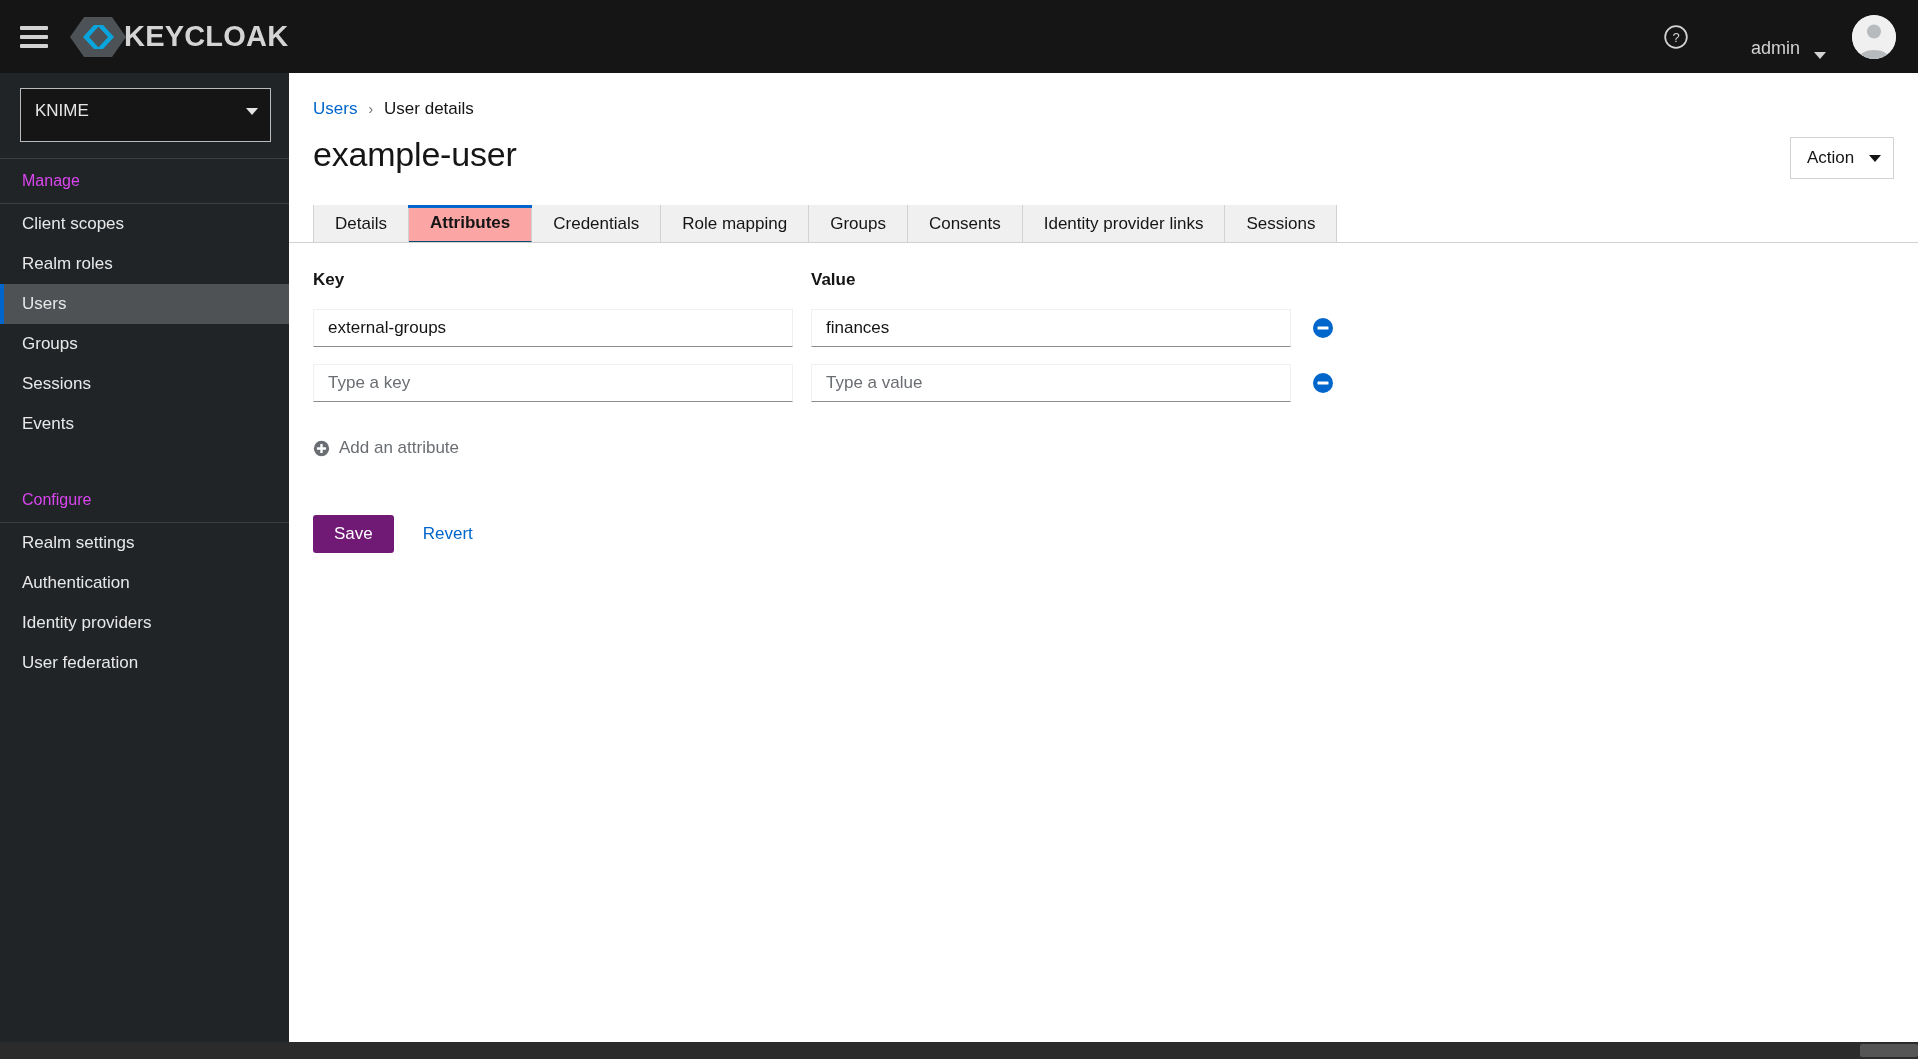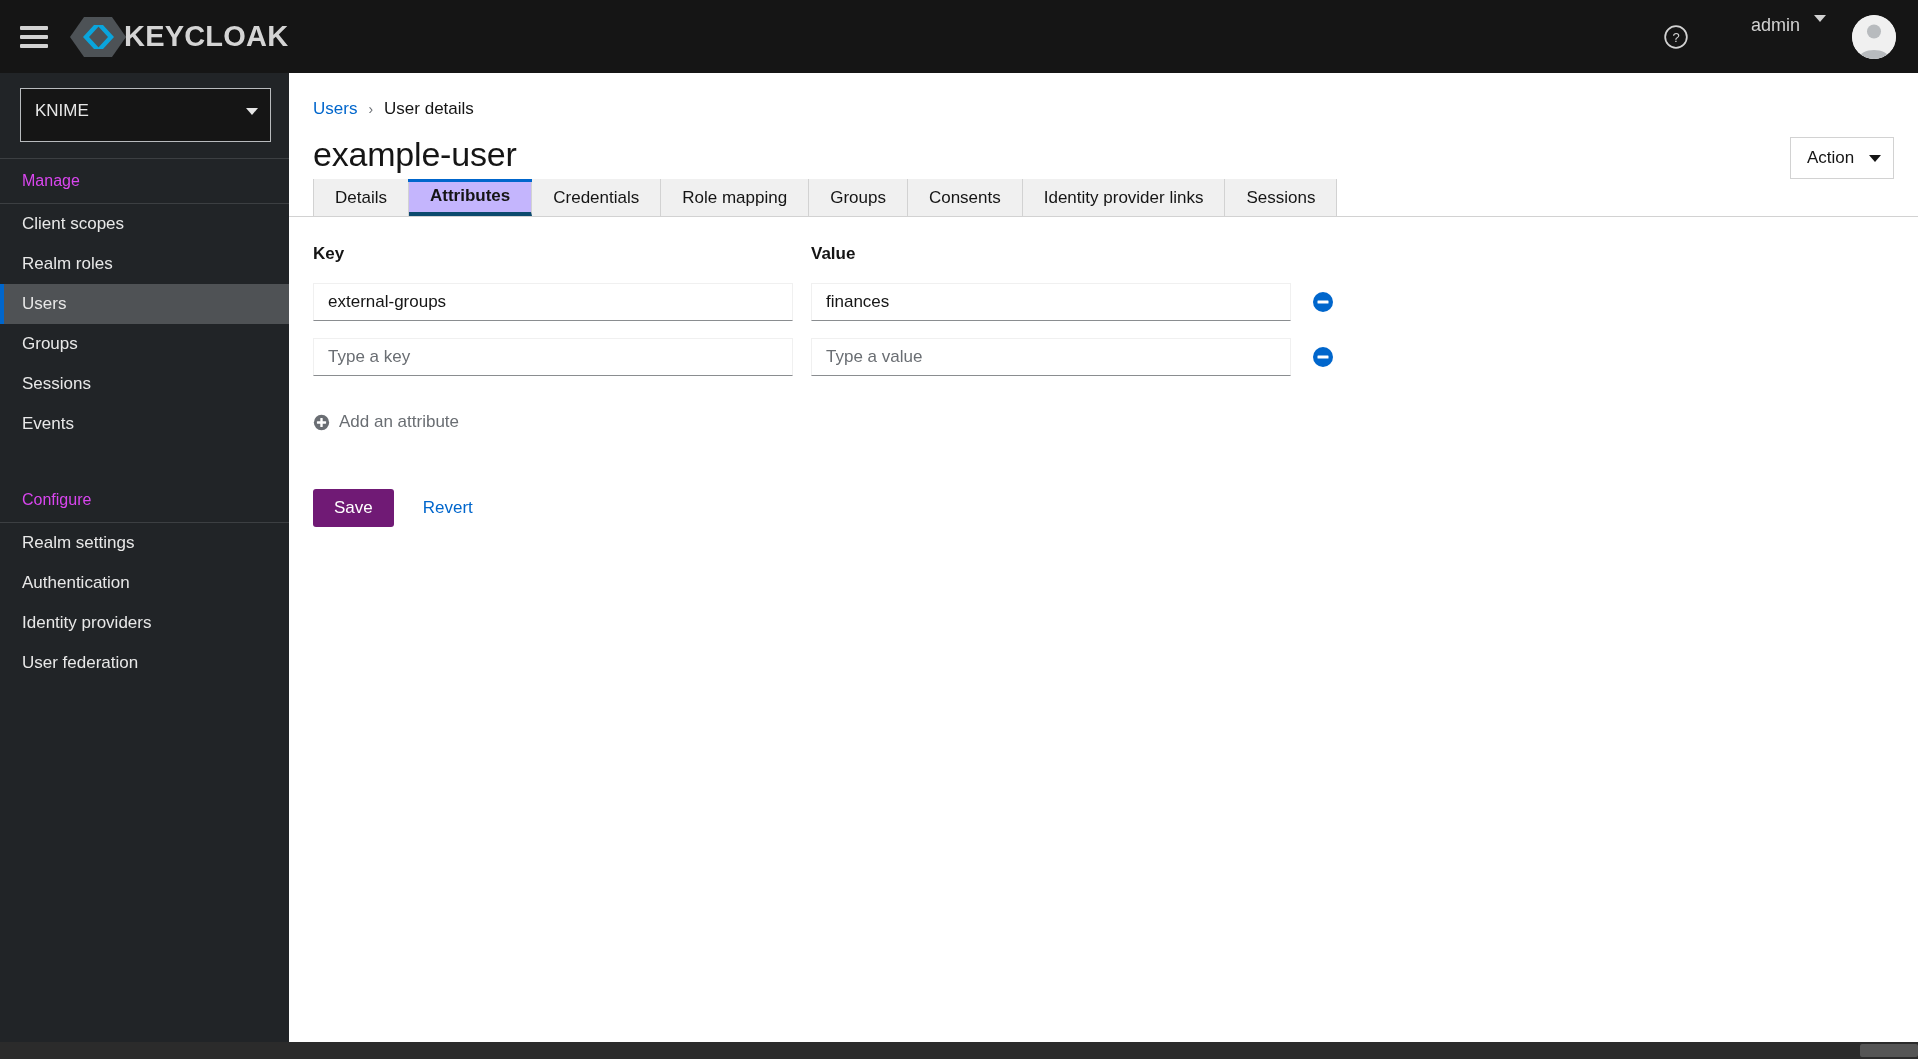--- a/index.html
+++ b/index.html
@@ -70,21 +70,21 @@
     padding-right: 22px;
   }
   .help-btn {
     width: 40px; height: 40px;
     display: flex; align-items: center; justify-content: center;
     cursor: pointer;
     margin-right: 55px;
   }
   .user-menu {
     display: flex;
-    align-items: flex-start;
+    align-items: flex-end;
     cursor: pointer;
   }
   .user-name {
     color: #d2d2d2;
     font-size: 18px;
     margin-right: 14px;
   }
   .caret-down {
     width: 0; height: 0;
     border-left: 6px solid transparent;
@@ -225,40 +225,41 @@
   .ad-caret {
     width: 0; height: 0;
     border-left: 6px solid transparent;
     border-right: 6px solid transparent;
     border-top: 7px solid #151515;
   }
 
   
   .tabs {
     display: flex;
+    margin-top: 26px;
     padding-left: 24px;
     border-bottom: 1px solid #d2d2d2;
   }
   .tab {
     position: relative;
     background: #f0f0f0;
     border-right: 1px solid #d2d2d2;
     padding: 0 21px;
     height: 37px;
     display: flex;
     align-items: center;
     font-size: 17px;
     color: #151515;
     cursor: pointer;
   }
   .tab:first-child { border-left: 1px solid #d2d2d2; }
   .tab.active {
-    background: #c4b5fd;
+    background: #fca5a5;
     font-weight: bold;
-    border-bottom: 4px solid #0c4a6e;
+    border-bottom: 1px solid #0c4a6e;
     margin-bottom: -1px;
   }
   .tab.active::before {
     content: "";
     position: absolute;
     left: -1px; right: -1px; top: 0;
     height: 3px;
     background: #06c;
   }
 

